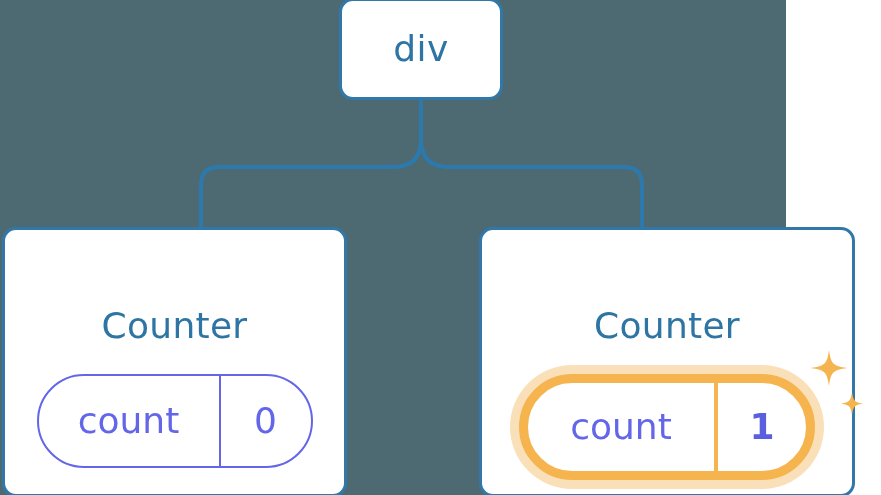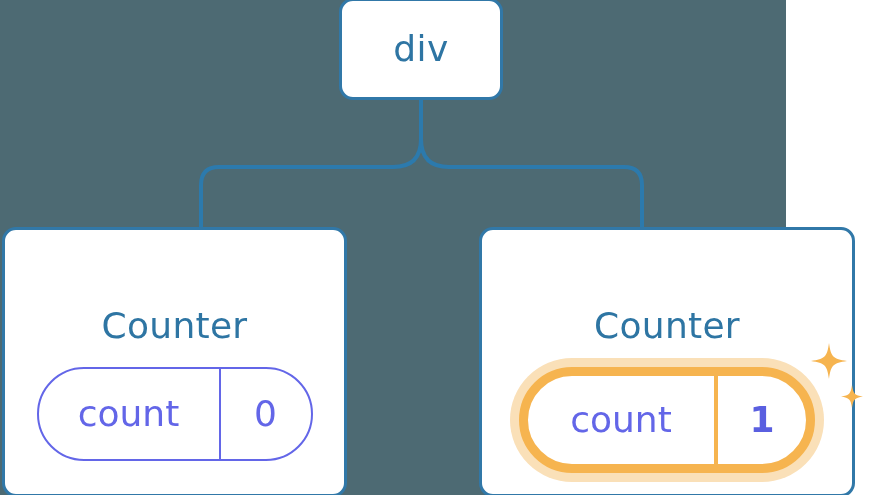--- a/index.html
+++ b/index.html
@@ -71,21 +71,21 @@
     font-size: 36px;
     color: #2e75a3;
     letter-spacing: 0.3px;
     margin-top: 78px;
     line-height: 1;
   }
 
   
   .pill-wrap {
     position: relative;
-    margin-top: 23px;
+    margin-top: 30px;
   }
 
   .pill {
     position: relative;
     display: flex;
     align-items: stretch;
     height: 94px;
     border: 2px solid #6366e8;
     border-radius: 100px;
     box-sizing: border-box;

